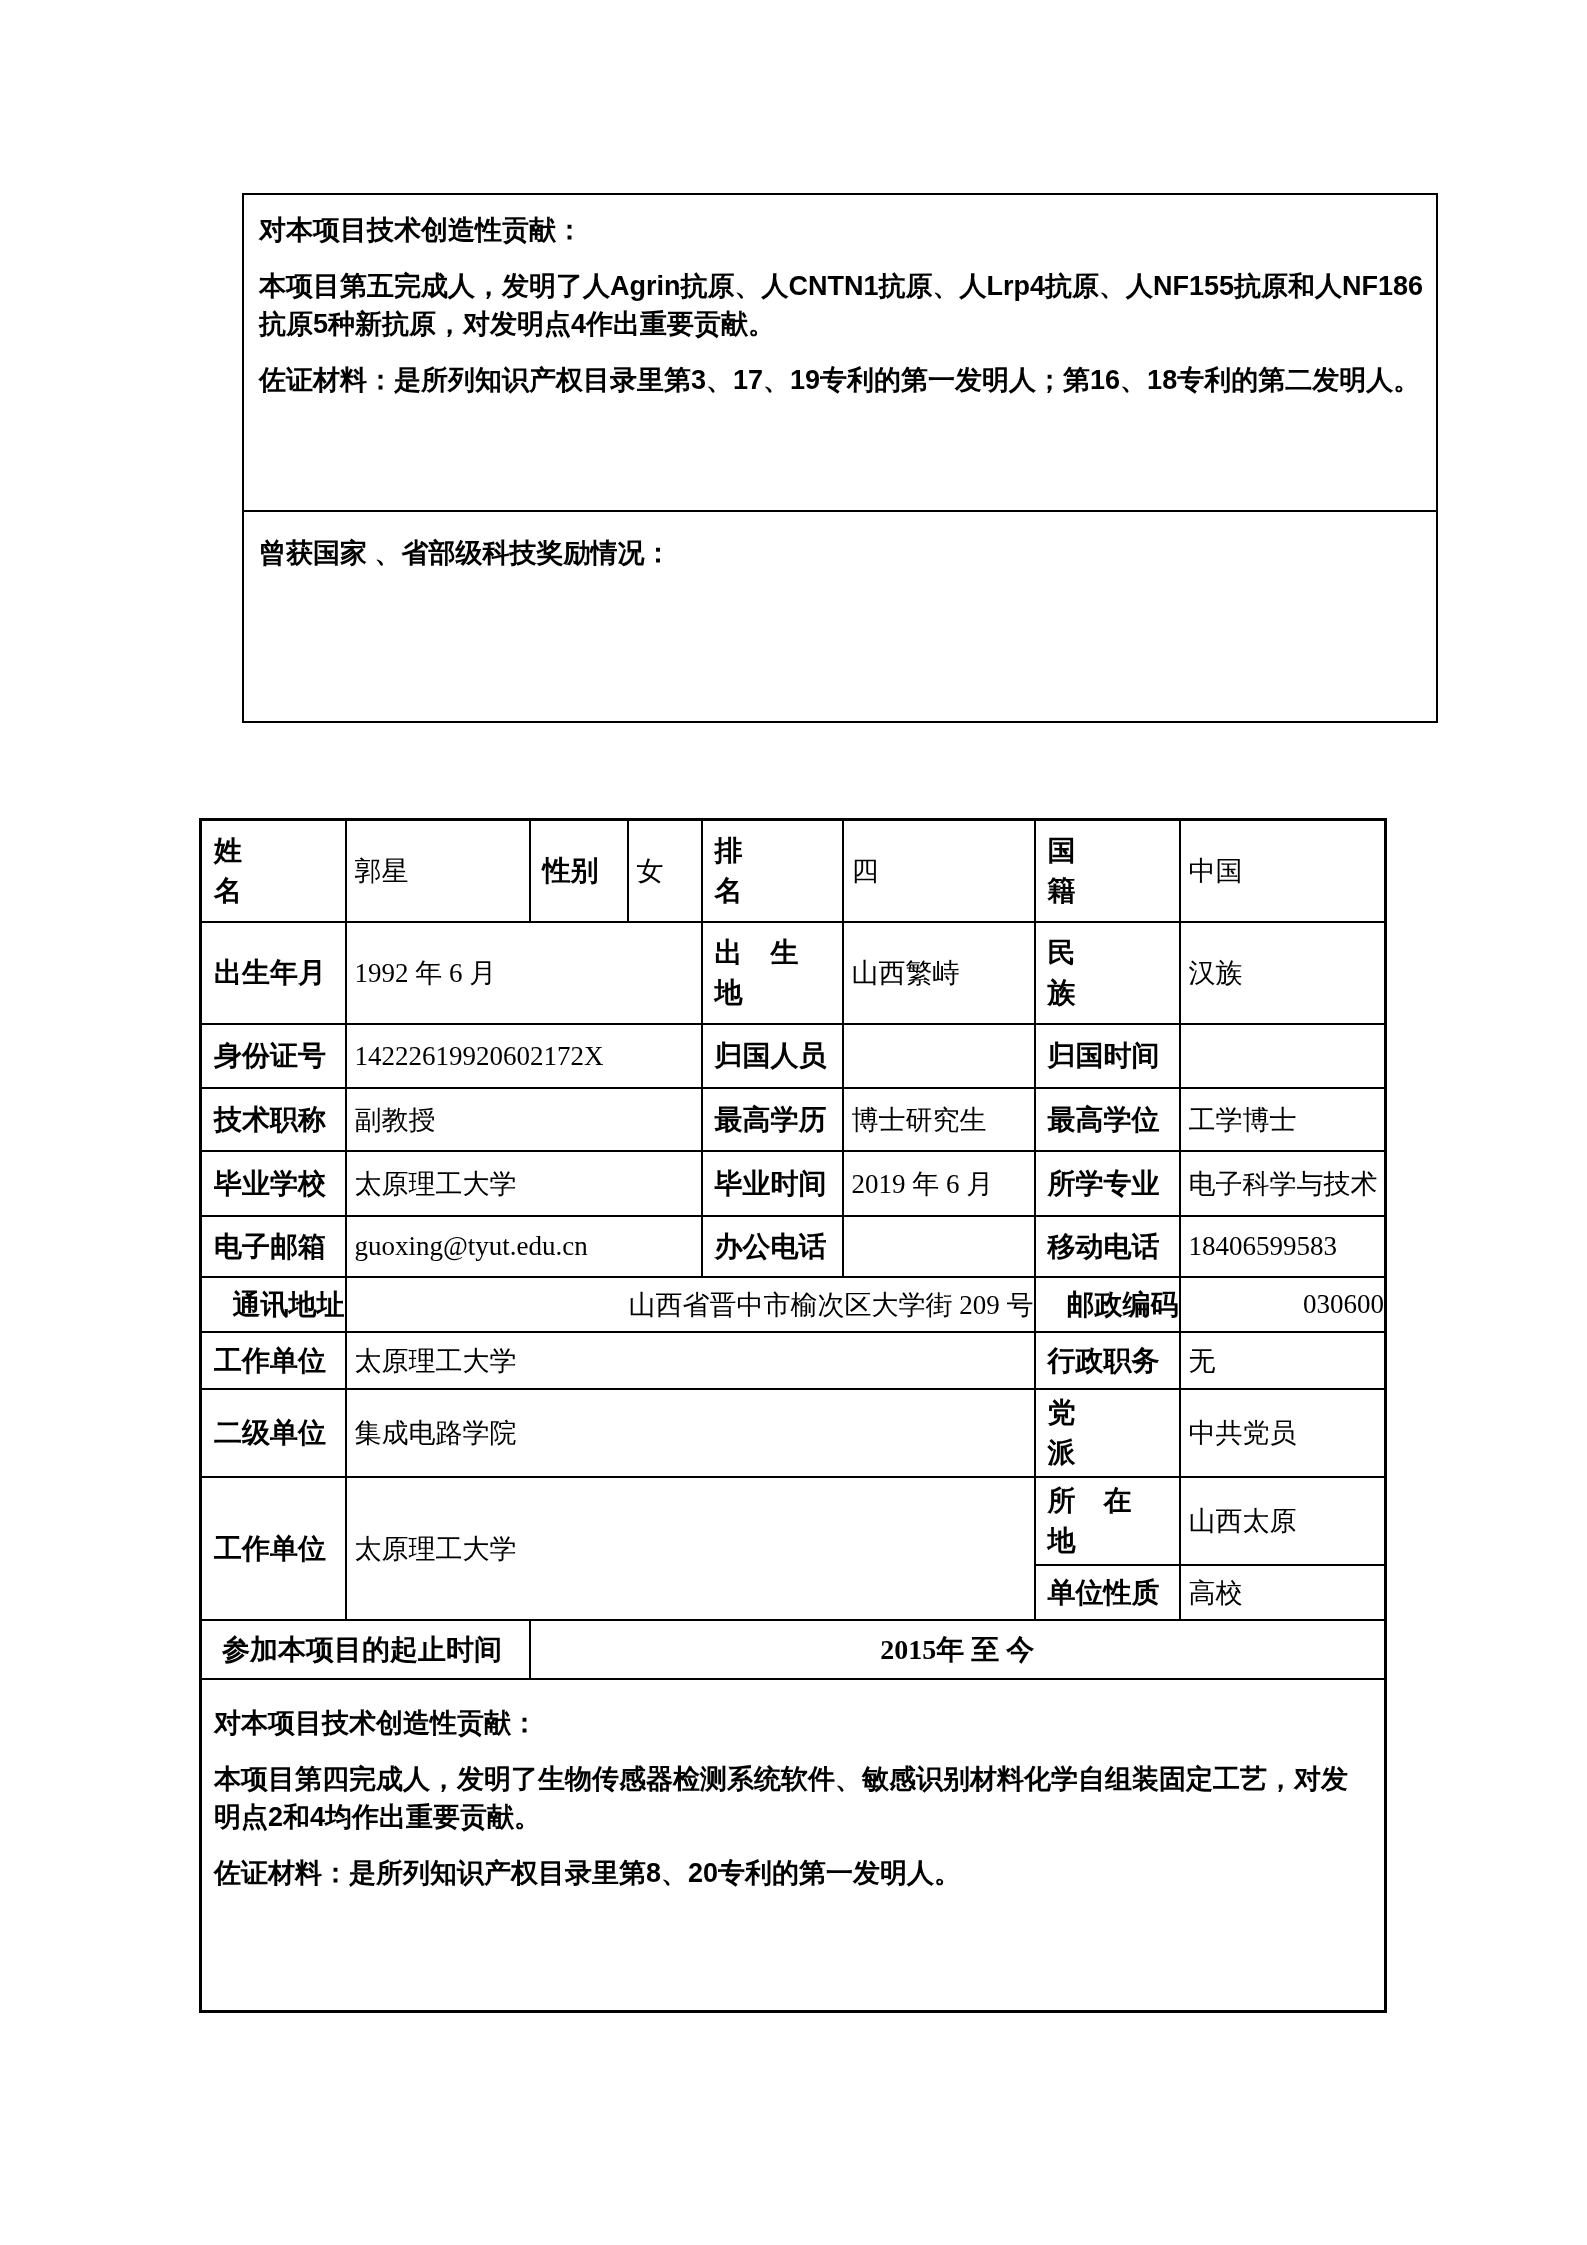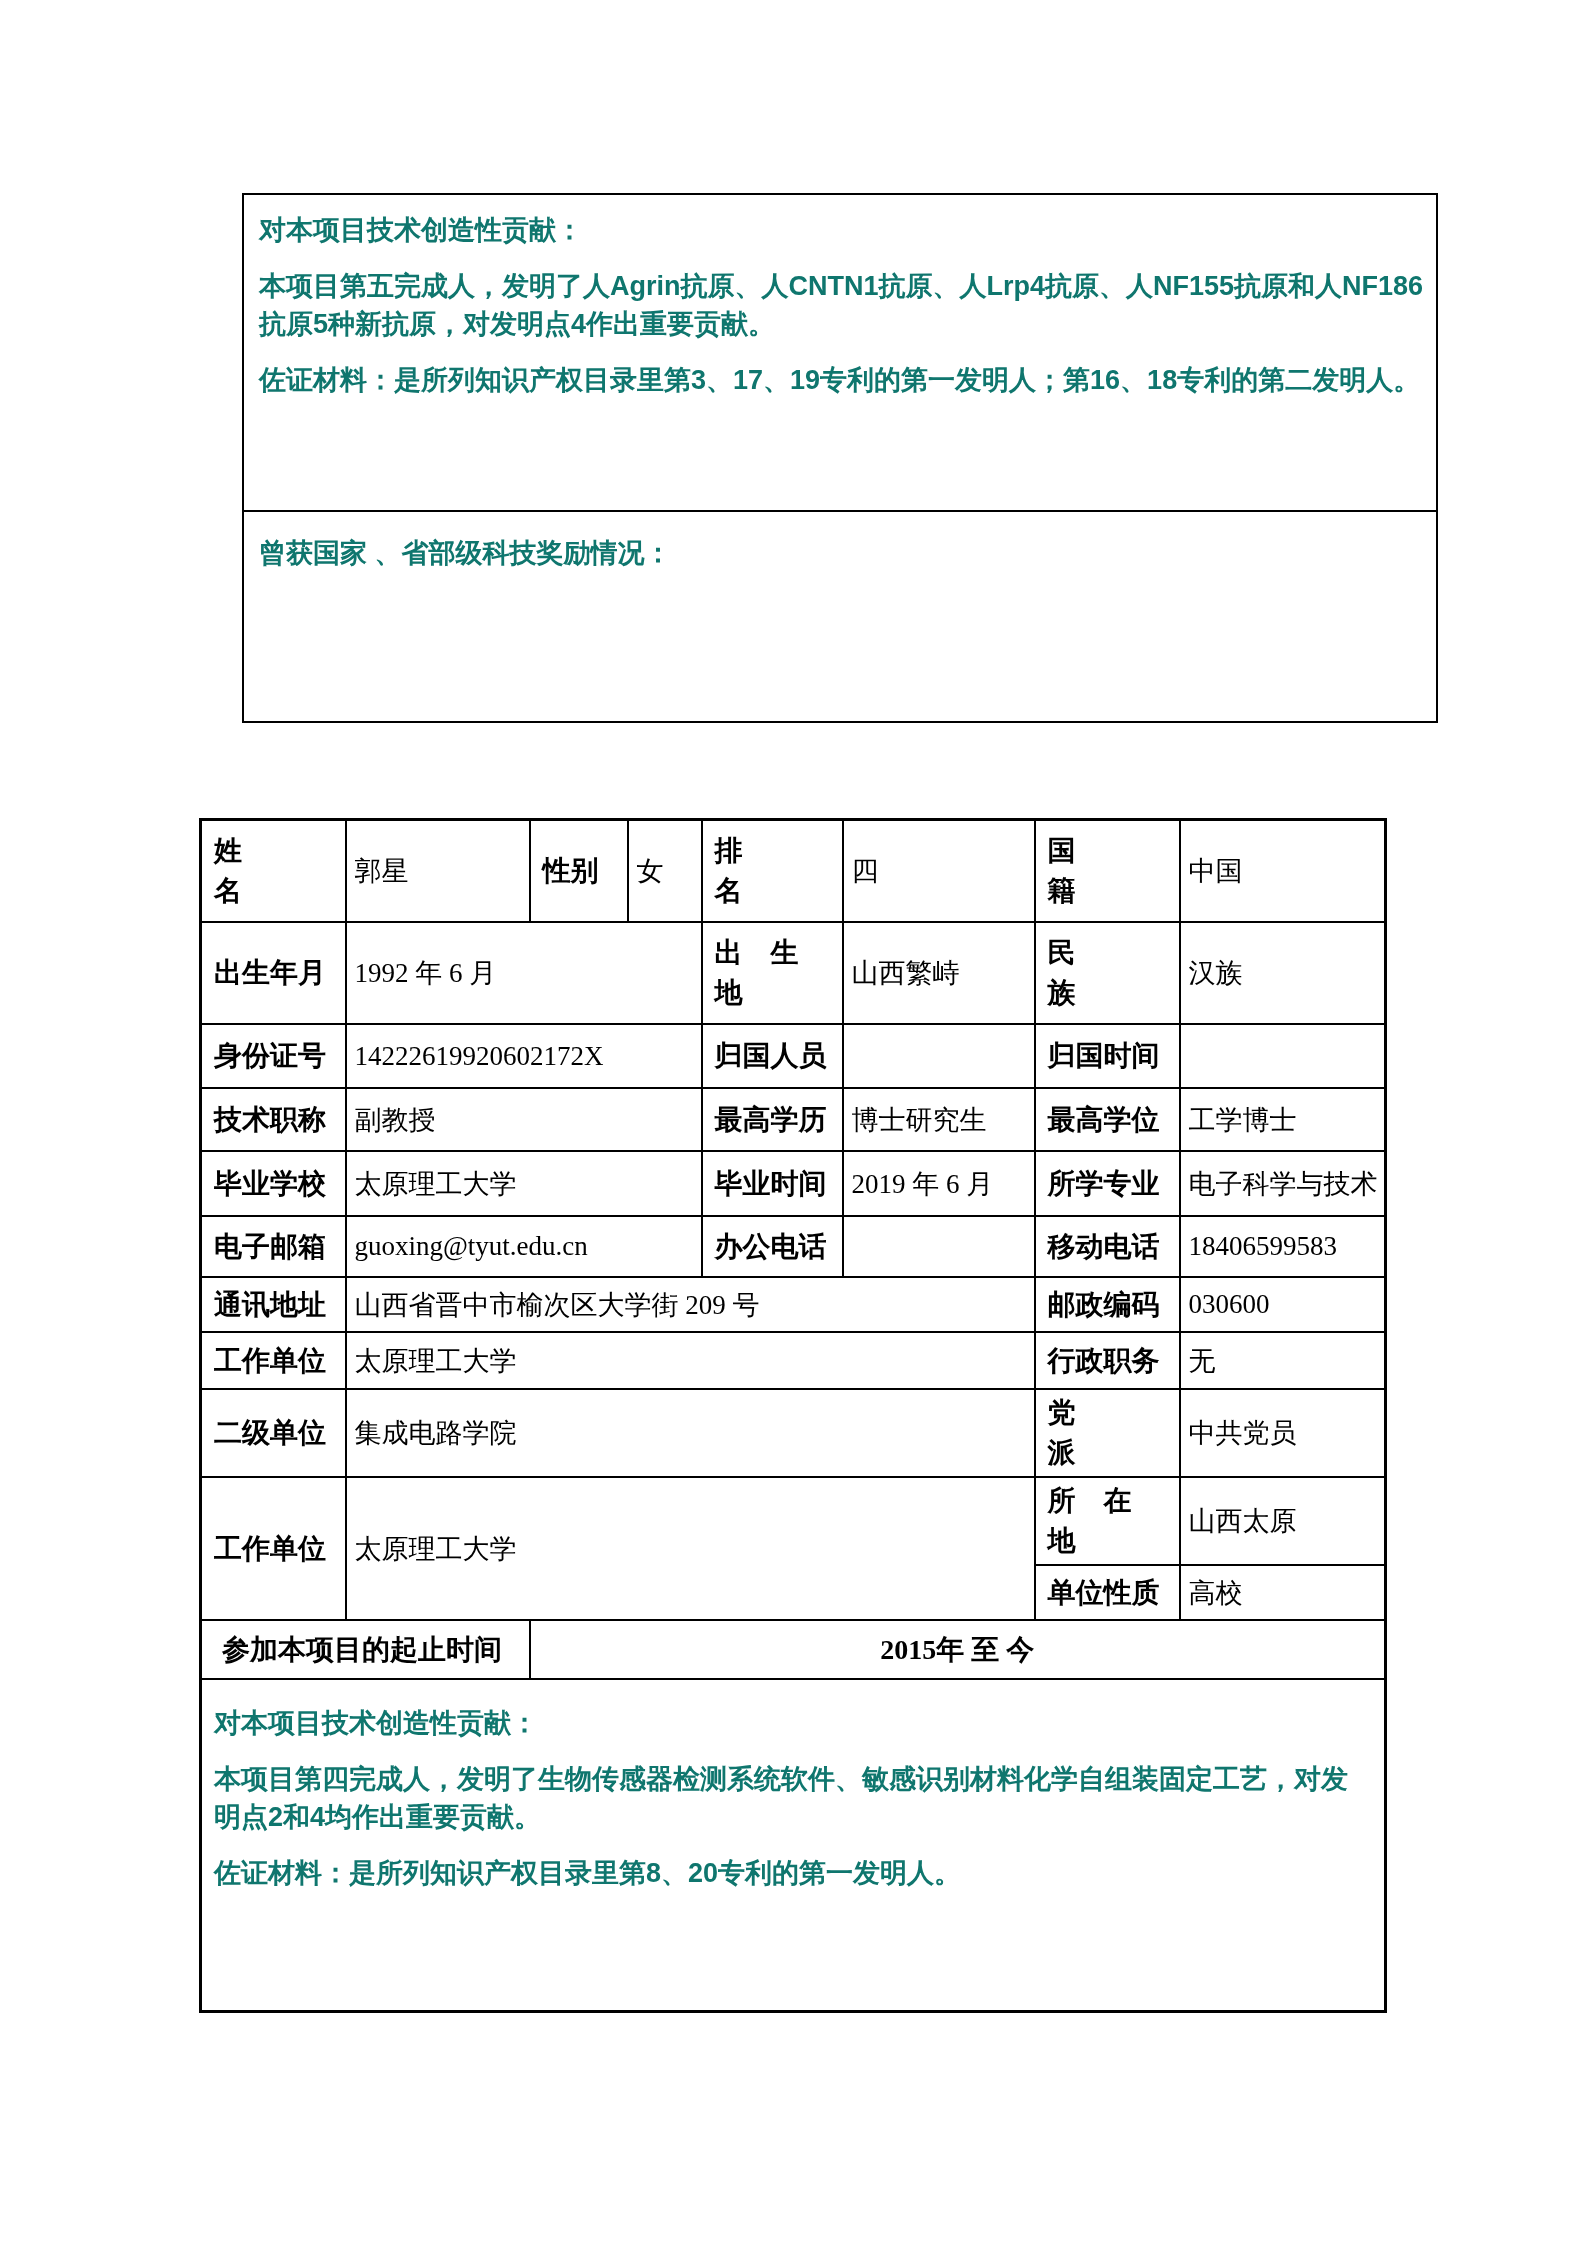--- a/index.html
+++ b/index.html
@@ -29,21 +29,21 @@
     padding: 16px 12px 0 15px;
   }
   .contrib-box .sec2 {
     padding: 22px 12px 0 15px;
   }
   .doc-line {
     margin: 0;
     font-size: 27px;
     line-height: 38px;
     font-weight: 600;
-    color: #0f766e;
+    color: #000000;
   }
   .doc-para { margin-top: 18px; }
 
   
   table.ptable {
     position: absolute;
     left: 199px;
     top: 818px;
     border-collapse: collapse;
     table-layout: fixed;
@@ -86,21 +86,21 @@
     padding: 24px 14px 0 12px;
     font-family: "Liberation Sans", "DejaVu Sans", sans-serif;
   }
   
   tr.r1  td { height: 100px; }
   tr.r2  td { height: 100px; }
   tr.r3  td { height: 62px; }
   tr.r4  td { height: 61px; }
   tr.r5  td { height: 63px; }
   tr.r6  td { height: 59px; }
-  tr.r7  td { height: 53px; }
+  tr.r7  td { height: 53px; text-align: right; }
   tr.r8  td { height: 55px; border-radius: 24px; }
   tr.r9  td { height: 86px; }
   tr.r10a td { height: 86px; }
   tr.r10b td { height: 53px; border-radius: 12px; }
   tr.r11 td { height: 57px; }
   tr.r12 td { height: 306px; }
 </style>
 </head>
 <body>
 

